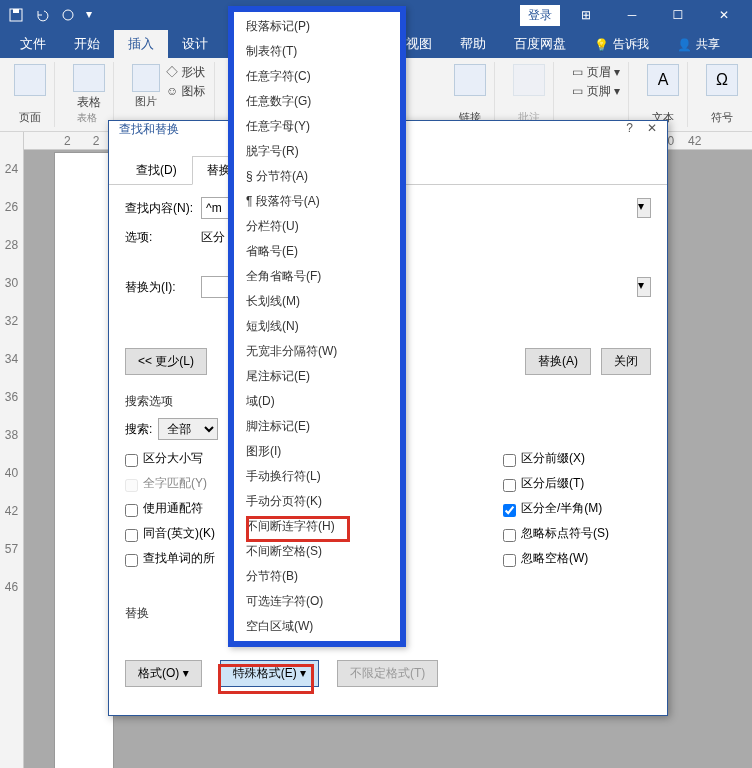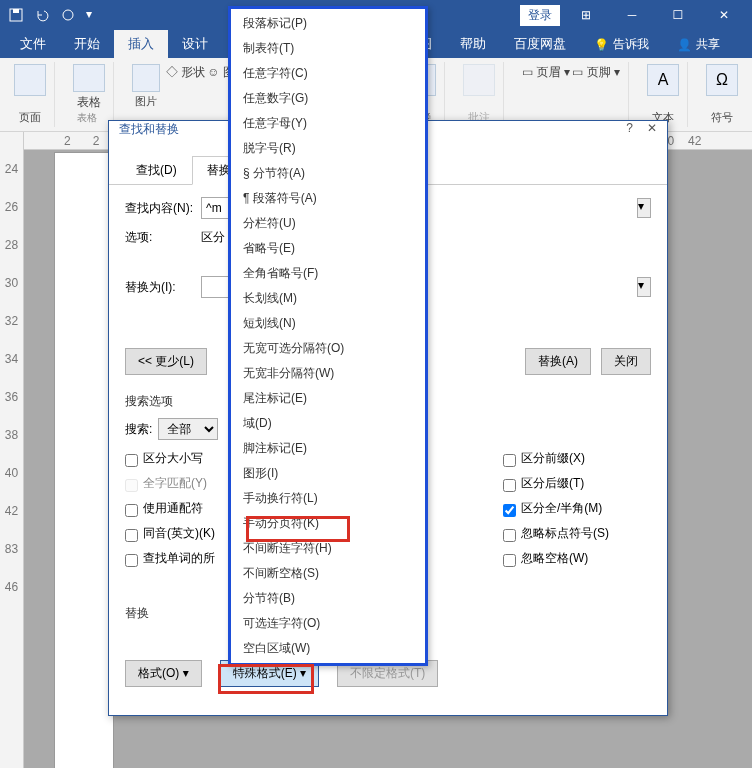--- a/index.html
+++ b/index.html
@@ -37,24 +37,24 @@
 .fsel{border:1px solid #aaa;height:20px;width:14px;background:#eee}
 .btn{border:1px solid #adadad;background:#e1e1e1;padding:4px 12px;cursor:pointer;font-size:12px}
 .btn.disabled{color:#999}
 .btnrow{display:flex;gap:10px;margin:18px 0}
 .fieldset-label{margin:10px 0 8px 0;color:#333}
 .chk{display:flex;align-items:flex-end;gap:5px;margin-bottom:8px}
 .chk input{width:13px;height:13px}
 .two-col{display:flex;gap:60px}
 .col{flex:1}
 .bottom-btns{position:absolute;bottom:28px;left:16px;display:flex;gap:18px}
-.dropdown-menu{position:absolute;top:6px;left:228px;width:200px;background:#fff;border:3px solid #1d4ed8;box-shadow:2px 2px 6px rgba(0,0,0,.25);z-index:10;padding:2px 0;max-height:700px}
+.dropdown-menu{position:absolute;top:6px;left:228px;width:178px;background:#fff;border:6px solid #1d4ed8;box-shadow:2px 2px 6px rgba(0,0,0,.25);z-index:10;padding:2px 0;max-height:700px}
 .ditem{padding:4px 12px;cursor:pointer;font-size:12px;color:#333}
 .redbox{position:absolute;border:3px solid #d93025;z-index:12;pointer-events:none}
-.ricons-sm{display:flex;flex-direction:row;gap:2px;font-size:11px;color:#444}
+.ricons-sm{display:flex;flex-direction:column;gap:2px;font-size:11px;color:#444}
 .sicon{width:16px;height:16px;display:inline-block;vertical-align:middle}
 </style>
 </head>
 <body>
 
 <div class="titlebar">
   <div class="qat">
     <span class="sicon"><svg viewBox="0 0 16 16">
           <rect x="2" y="2" width="12" height="12" fill="none" stroke="#fff"></rect>
           <rect x="5" y="2" width="6" height="4" fill="#fff"></rect>
@@ -156,21 +156,21 @@
     <div>24</div>
       <div>26</div>
       <div>28</div>
       <div>30</div>
     <div>32</div>
       <div>34</div>
       <div>36</div>
       <div>38</div>
     <div>40</div>
       <div>42</div>
-      <div>83</div>
+      <div>57</div>
       <div>46</div>
   </div>
   <div class="page"></div>
 </div>
 
 <div class="dialog">
   <div class="dlg-title">
     <span>查找和替换</span>
     <span class="dlg-x">
         <span>?</span>
@@ -271,21 +271,20 @@
     <div class="ditem">任意数字(G)</div>
     <div class="ditem">任意字母(Y)</div>
     <div class="ditem">脱字号(R)</div>
     <div class="ditem">§ 分节符(A)</div>
     <div class="ditem">¶ 段落符号(A)</div>
     <div class="ditem">分栏符(U)</div>
     <div class="ditem">省略号(E)</div>
     <div class="ditem">全角省略号(F)</div>
     <div class="ditem">长划线(M)</div>
     <div class="ditem">短划线(N)</div>
-    <div class="ditem">无宽可选分隔符(O)</div>
     <div class="ditem">无宽非分隔符(W)</div>
     <div class="ditem">尾注标记(E)</div>
     <div class="ditem">域(D)</div>
     <div class="ditem">脚注标记(E)</div>
     <div class="ditem">图形(I)</div>
     <div class="ditem">手动换行符(L)</div>
     <div class="ditem">手动分页符(K)</div>
     <div class="ditem">不间断连字符(H)</div>
     <div class="ditem">不间断空格(S)</div>
     <div class="ditem">分节符(B)</div>

